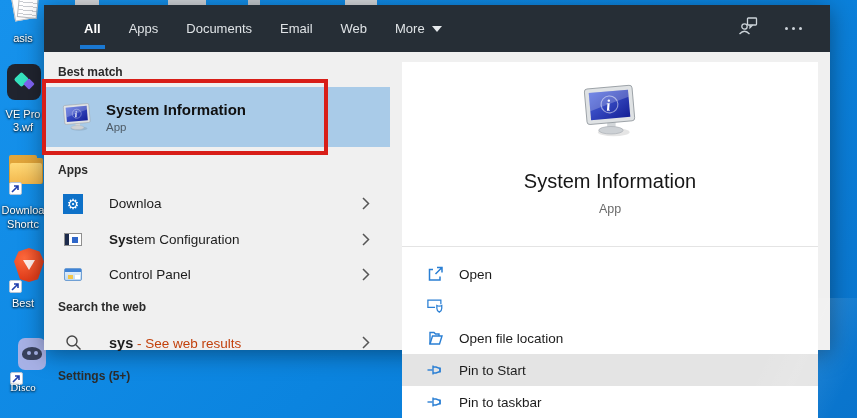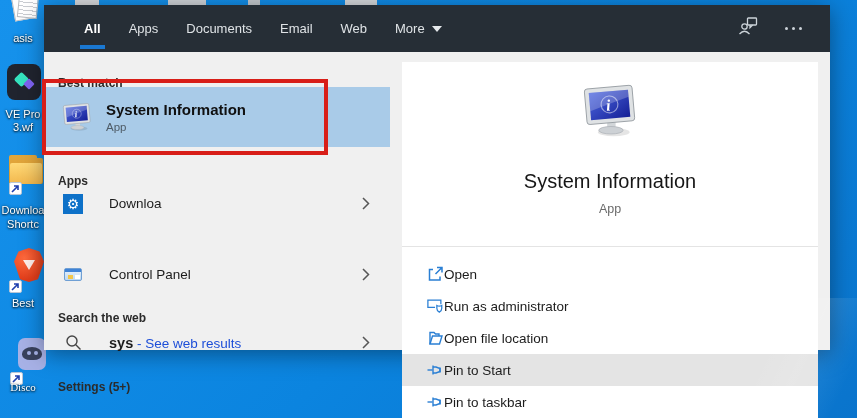--- a/index.html
+++ b/index.html
@@ -62,35 +62,35 @@
     color:#dfe3e6; font-size:13px; cursor:pointer; }
   .tab.active{ color:#fff; font-weight:bold; }
   .tab.active .tab-underline{ position:absolute; left:10px; right:10px; bottom:3px; height:4px; background:#1a78d2; }
   .tab .caret{ width:0; height:0; border-left:5px solid transparent; border-right:5px solid transparent;
     border-top:6px solid #e6e9ec; margin-left:7px; }
   .header-right{ position:absolute; right:24px; top:0; height:47px; display:flex; align-items:center; gap:22px; }
   .dots{ display:flex; gap:4px; padding:4px; }
   .dots i{ width:3px; height:3px; border-radius:50%; background:#ccd3d9; }
 
   
-  .section-label{ position:absolute; left:14px; font-size:12px; font-weight:bold; color:#2b2b2b;margin-top:11px; }
+  .section-label{ position:absolute; left:14px; font-size:12px; font-weight:bold; color:#2b2b2b; }
   .result-row{ position:absolute; left:1px; width:345px; display:flex; align-items:center; cursor:pointer; }
   .result-row .chev{ margin-left:auto; margin-right:20px; display:flex; }
 
   .bm-row{ top:82px; height:60px; background:#a9cbe8; padding-left:16px; }
   .bm-icon{ width:32px; height:29px; }
   .bm-text{ margin-left:13px; display:flex; flex-direction:column; }
   .bm-title{ font-size:15px; font-weight:600; color:#101010; }
   .bm-sub{ font-size:11.5px; color:#4e5b66; margin-top:3px; }
 
   .app-row{ height:35px; padding-left:18px; font-size:13.5px; color:#1c1c1c; }
   .app-row .ric{ width:20px; height:20px; display:flex; align-items:center; justify-content:center; }
   .app-row .rlabel{ margin-left:26px; }
   .b{ font-weight:bold; }
-  .muted{ color:#1d4ed8; }
+  .muted{ color:#c2410c; }
 
   .gear-tile{ width:20px; height:20px; background:#0e71c8; color:#fff; font-size:14px;
     display:flex; align-items:center; justify-content:center; }
   .sysconf-tile{ width:18px; height:13px; background:#fff; border:1px solid #8f8f8f; position:relative; }
   .sysconf-tile .strip{ position:absolute; left:0; top:0; width:4px; height:100%; background:#1d2b4c; }
   .sysconf-tile .sq{ position:absolute; left:7px; top:3px; width:6px; height:6px; background:#2e66c9; }
   .ctrl-tile{ width:18px; height:13px; border:1px solid #6f9fd4; border-radius:2px;
     background:linear-gradient(#eaf3fc,#bfd9f0); position:relative; }
   .ctrl-tile::before{ content:""; position:absolute; left:0; top:0; right:0; height:3px; background:#3f83d6; }
   .ctrl-tile::after{ content:""; position:absolute; left:3px; top:6px; width:5px; height:4px; background:#f3c64a; box-shadow:7px 0 0 #fff; }
@@ -98,21 +98,21 @@
   
   .preview{ position:absolute; left:358px; top:57px; width:416px; height:356px; background:#fff; }
   .pv-icon{ position:absolute; left:50%; transform:translateX(-50%); top:22px; }
   .pv-title{ position:absolute; left:0; width:100%; top:108px; text-align:center;
     font-size:20px; font-weight:400; color:#161616; }
   .pv-sub{ position:absolute; left:0; width:100%; top:140px; text-align:center; font-size:12.5px; color:#6b6b6b; }
   .pv-divider{ position:absolute; left:0; width:100%; top:184px; height:1px; background:#e4e4e4; }
   .actions{ position:absolute; left:0; top:196px; width:100%; }
   .action-row{ height:32px; display:flex; align-items:center; padding-left:25px; cursor:pointer; }
   .action-row.hl{ background:#e4e4e4; }
-  .action-row .alabel{ font-size:13.5px; color:#1c1c1c; }
+  .action-row .alabel{ margin-left:15px; font-size:13.5px; color:#1c1c1c; }
   .aicon{ width:17px; height:17px; display:flex; align-items:center; justify-content:center; }
 
   
   .annotation{ position:absolute; left:42px; top:79px; width:286px; height:76px;
     border:4px solid #d81e18; pointer-events:none; z-index:50; }
 </style>
 </head>
 <body>
 
 <svg width="0" height="0" style="position:absolute">
@@ -256,20 +256,34 @@
   <div class="result-row app-row" style="top:181px;">
     <span class="ric gear-tile">⚙</span>
     <span class="rlabel"><span class="b"></span><span>Downloa</span></span>
     <span class="chev">
       <svg width="8" height="13" viewBox="0 0 8 13" fill="none" stroke="#565656" stroke-width="1.5">
           <path d="M1,1 L6.5,6.5 L1,12"></path>
         </svg>
     </span>
   </div>
 
+  <div class="result-row app-row" style="top:217px;">
+    <span class="ric">
+        <span class="sysconf-tile">
+          <span class="strip"></span>
+          <span class="sq"></span>
+        </span>
+      </span>
+    <span class="rlabel"><span class="b">Sys</span><span>tem Configuration</span></span>
+    <span class="chev">
+      <svg width="8" height="13" viewBox="0 0 8 13" fill="none" stroke="#565656" stroke-width="1.5">
+          <path d="M1,1 L6.5,6.5 L1,12"></path>
+        </svg>
+    </span>
+  </div>
 
   <div class="result-row app-row" style="top:252px;">
     <span class="ric">
         <span class="ctrl-tile"></span>
       </span>
     <span class="rlabel"><span class="b"></span><span>Control Panel</span></span>
     <span class="chev">
       <svg width="8" height="13" viewBox="0 0 8 13" fill="none" stroke="#565656" stroke-width="1.5">
           <path d="M1,1 L6.5,6.5 L1,12"></path>
         </svg>
@@ -313,21 +327,20 @@
         </span>
         <span class="alabel">Open</span>
       </div>
       <div class="action-row">
         <span class="aicon">
           <svg width="19" height="16" viewBox="0 0 19 16" fill="none" stroke="#2a7fd4" stroke-width="1.4">
             <path d="M9,9.5 H1 V1.5 H15.5 V6"></path>
             <path d="M11,7.5 q2.7,1.3 5.5,0 v3 q0,3 -2.75,4.4 q-2.75,-1.4 -2.75,-4.4 Z"></path>
           </svg>
         </span>
-        <span class="alabel">Run as administrator</span>
       </div>
       <div class="action-row">
         <span class="aicon">
           <svg width="16" height="16" viewBox="0 0 16 16" fill="none" stroke="#2a7fd4" stroke-width="1.4">
             <path d="M2,14 V2.5 H6 L7.5,4 H11 V6"></path>
               <path d="M2,14 L4.5,6 H14 L11.5,14 Z"></path>
           </svg>
         </span>
         <span class="alabel">Open file location</span>
       </div>

